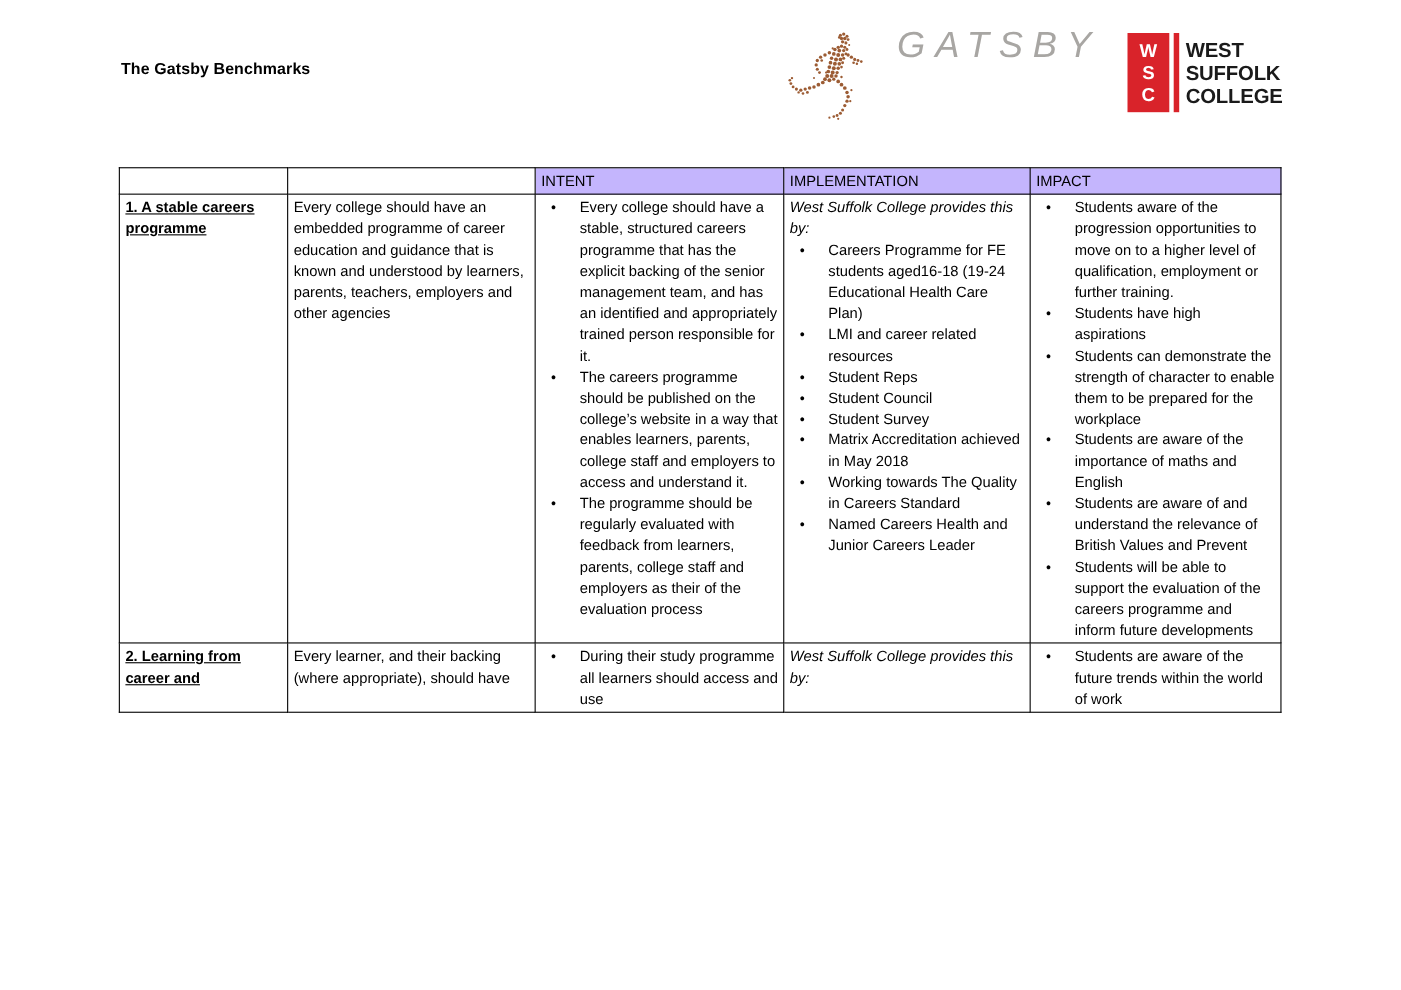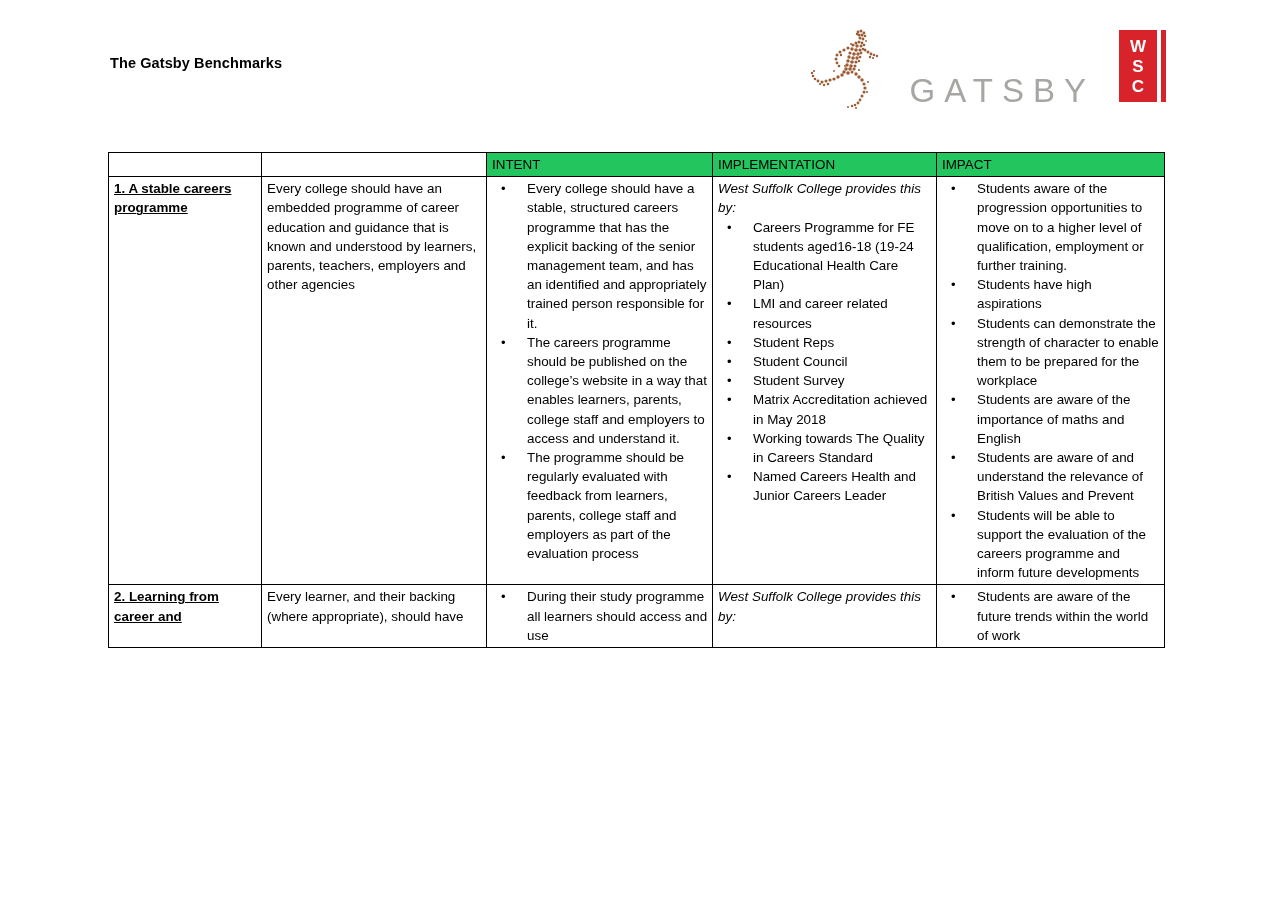--- a/index.html
+++ b/index.html
@@ -39,22 +39,23 @@
     right: 108px;
     top: 22px;
     display: flex;
     align-items: center;
     gap: 24px;
   }
 
   
   .gatsby-logo {
     display: flex;
-    align-items: flex-end;
+    align-items: flex-start;
     gap: 20px;
+    font-style: italic;
   }
   .runner {
     width: 80px;
     height: 88px;
     display: block;
   }
   .gatsby-word {
     font-size: 33px;
     letter-spacing: 9px;
     color: #a8a6a3;
@@ -125,21 +126,21 @@
     text-align: left;
     font-family: "Liberation Sans", sans-serif;
   }
   .col-bm      { width: 153px; }
   .col-desc    { width: 225px; }
   .col-intent  { width: 226px; }
   .col-impl    { width: 224px; }
   .col-impact  { width: 228px; }
 
   thead th {
-    background: #22c55e;
+    background: #c4b5fd;
     text-align: center;
     font-weight: bold;
     font-size: 14.5px;
     line-height: 18px;
     padding: 1px 4px 2px 4px;
     height: 19px;
   }
   thead th.blank {
     background: #ffffff;
   }
@@ -291,20 +292,25 @@
       <span class="gatsby-word">GATSBY</span>
     </div>
 
     <div class="wsc-logo">
       <div class="wsc-block">
         <span>W</span>
         <span>S</span>
         <span>C</span>
       </div>
       <div class="wsc-bar"></div>
+      <div class="wsc-name">
+        <span>WEST</span>
+        <span>SUFFOLK</span>
+        <span>COLLEGE</span>
+      </div>
     </div>
 
   </div>
 </div>
 
 <table class="bm-table">
   <colgroup>
     <col class="col-bm">
       <col class="col-desc">
       <col class="col-intent">
@@ -322,21 +328,21 @@
   </thead>
   <tbody>
 
     <tr>
       <td class="bm-name">1. A stable careers programme</td>
       <td>Every college should have an embedded programme of career education and guidance that is known and understood by learners, parents, teachers, employers and other agencies</td>
       <td>
         <ul class="bullets">
           <li>Every college should have a stable, structured careers programme that has the explicit backing of the senior management team, and has an identified and appropriately trained person responsible for it.</li>
           <li>The careers programme should be published on the college’s website in a way that enables learners, parents, college staff and employers to access and understand it.</li>
-          <li>The programme should be regularly evaluated with feedback from learners, parents, college staff and employers as part of the evaluation process</li>
+          <li>The programme should be regularly evaluated with feedback from learners, parents, college staff and employers as their of the evaluation process</li>
         </ul>
       </td>
       <td>
         <div class="lead-line">West Suffolk College provides this by:</div>
         <ul class="bullets">
           <li>Careers Programme for FE students aged16-18 (19-24 Educational Health Care Plan)</li>
           <li>LMI and career related resources</li>
           <li>Student Reps</li>
           <li>Student Council</li>
           <li>Student Survey</li>

